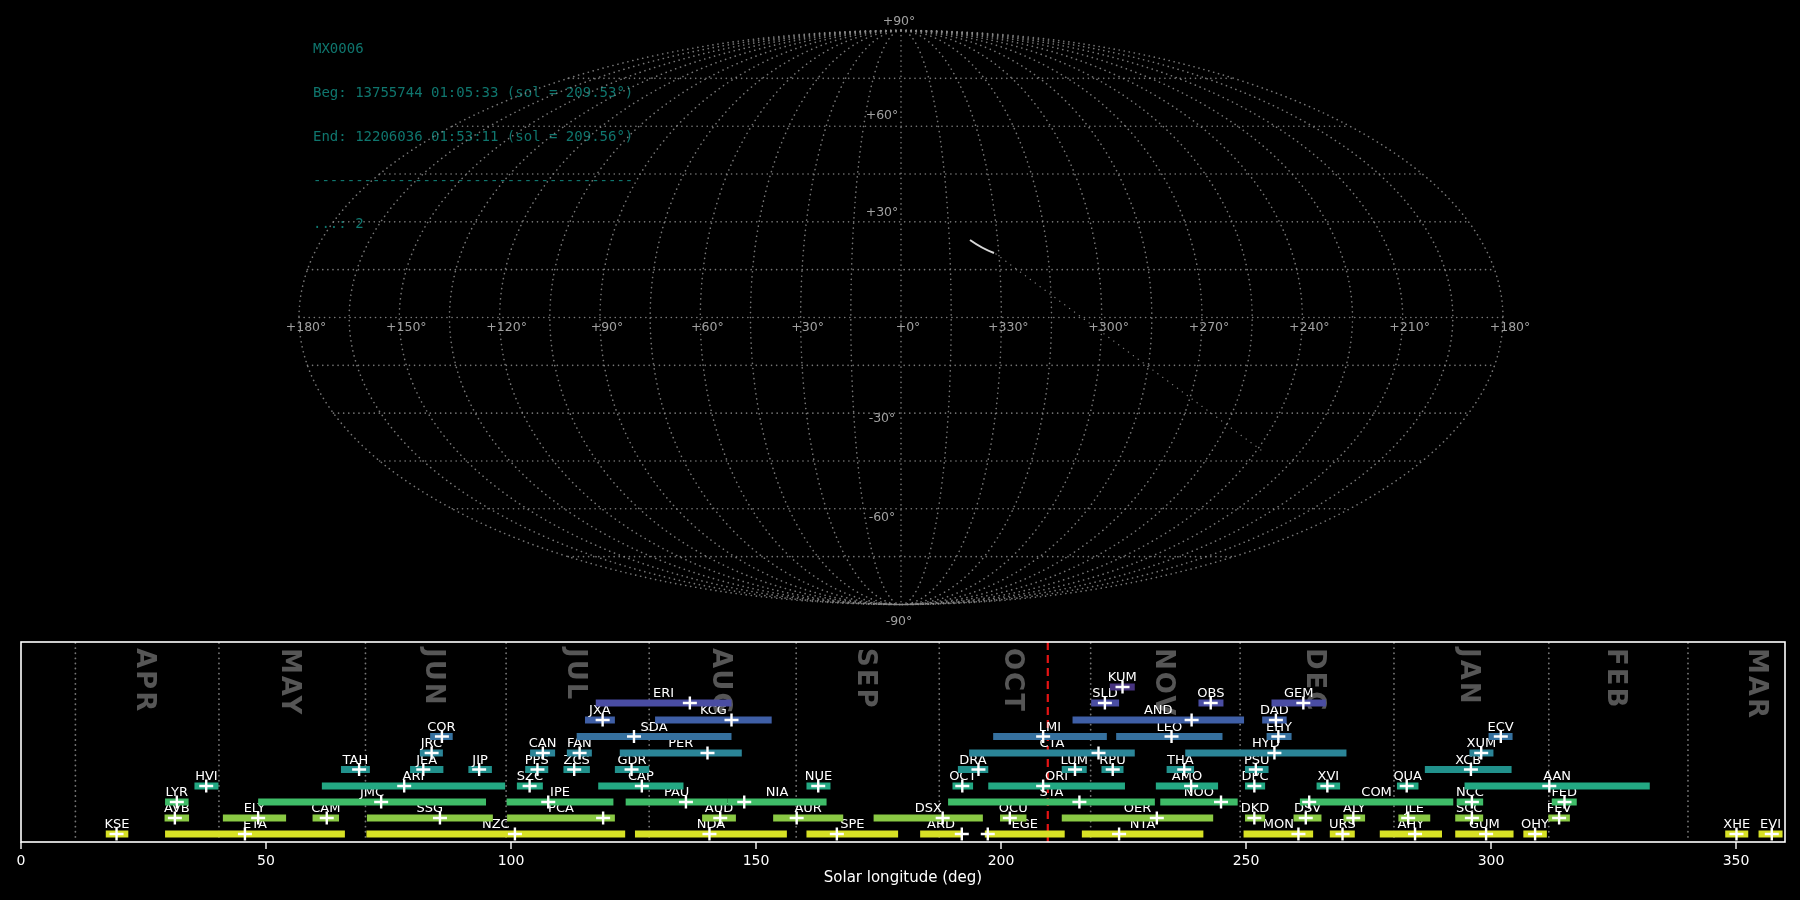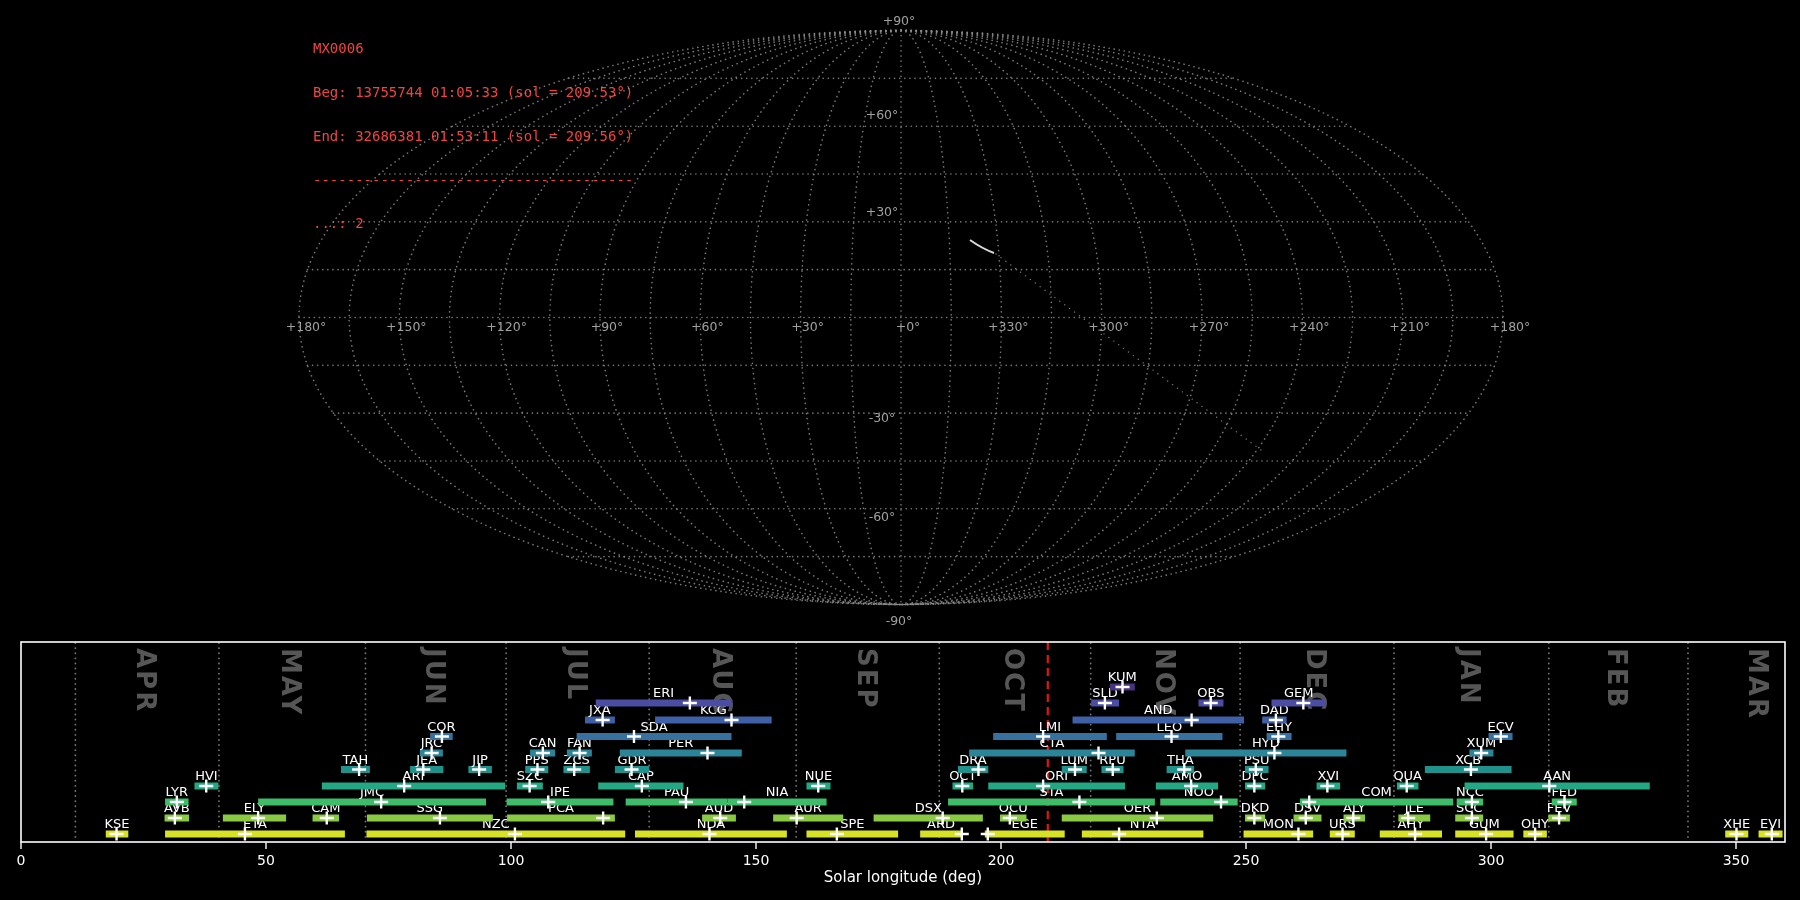--- a/index.html
+++ b/index.html
@@ -1,31 +1,31 @@
 <!DOCTYPE html>
 <html><head>
 <meta charset="utf-8">
 <style>
   html,body{margin:0;padding:0;background:#000;}
   .screen{position:relative;width:1800px;height:900px;background:#000;overflow:hidden;
           font-family:"DejaVu Sans",sans-serif;}
-  .hdr{position:absolute;left:313px;top:12px;color:#ef4444;
+  .hdr{position:absolute;left:313px;top:12px;color:#0f766e;
        font-family:"DejaVu Sans Mono",monospace;font-size:14px;line-height:14.6px;
        white-space:pre;}
   svg{position:absolute;left:0;top:0;}
   text{font-family:"DejaVu Sans",sans-serif;}
 </style>
 </head>
 <body>
 
 <div class="screen">
   <div class="hdr">
     <div>MX0006</div>
     <div>Beg: 13755744 01:05:33 (sol = 209.53°)</div>
-    <div>End: 32686381 01:53:11 (sol = 209.56°)</div>
+    <div>End: 12206036 01:53:11 (sol = 209.56°)</div>
     <div>--------------------------------------</div>
     <div>...: 2</div>
   </div>
   <svg id="scene" width="1800" height="900" viewBox="0 0 1800 900">
     <g id="skymap">
         <line x1="568.1792821740835" y1="556.65" x2="1233.8207178259165" y2="556.65" stroke="#8c8c8c" stroke-width="1.6" stroke-dasharray="0.1 5" stroke-linecap="round" fill="none" opacity="0.85"></line>
         <line x1="452.27067920954704" y1="508.82" x2="1349.729320790453" y2="508.82" stroke="#8c8c8c" stroke-width="1.6" stroke-dasharray="0.1 5" stroke-linecap="round" fill="none" opacity="0.85"></line>
         <line x1="379.6405972104301" y1="460.99" x2="1422.35940278957" y2="460.99" stroke="#8c8c8c" stroke-width="1.6" stroke-dasharray="0.1 5" stroke-linecap="round" fill="none" opacity="0.85"></line>
         <line x1="333.4240131627614" y1="413.15999999999997" x2="1468.5759868372386" y2="413.15999999999997" stroke="#8c8c8c" stroke-width="1.6" stroke-dasharray="0.1 5" stroke-linecap="round" fill="none" opacity="0.85"></line>
         <line x1="307.4188132963054" y1="365.33" x2="1494.5811867036946" y2="365.33" stroke="#8c8c8c" stroke-width="1.6" stroke-dasharray="0.1 5" stroke-linecap="round" fill="none" opacity="0.85"></line>

